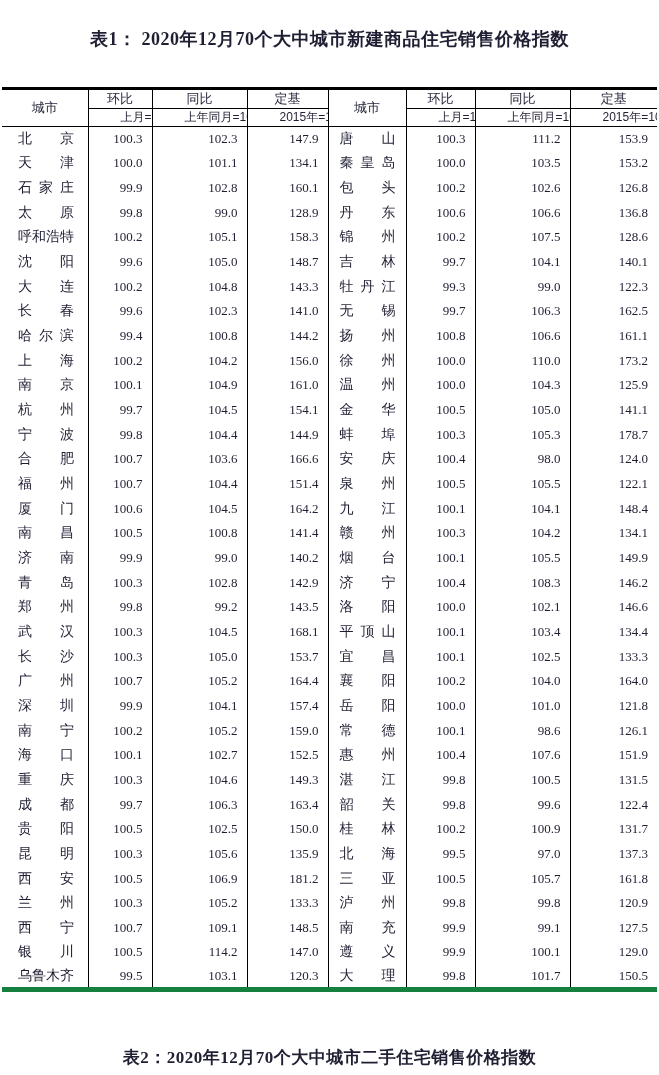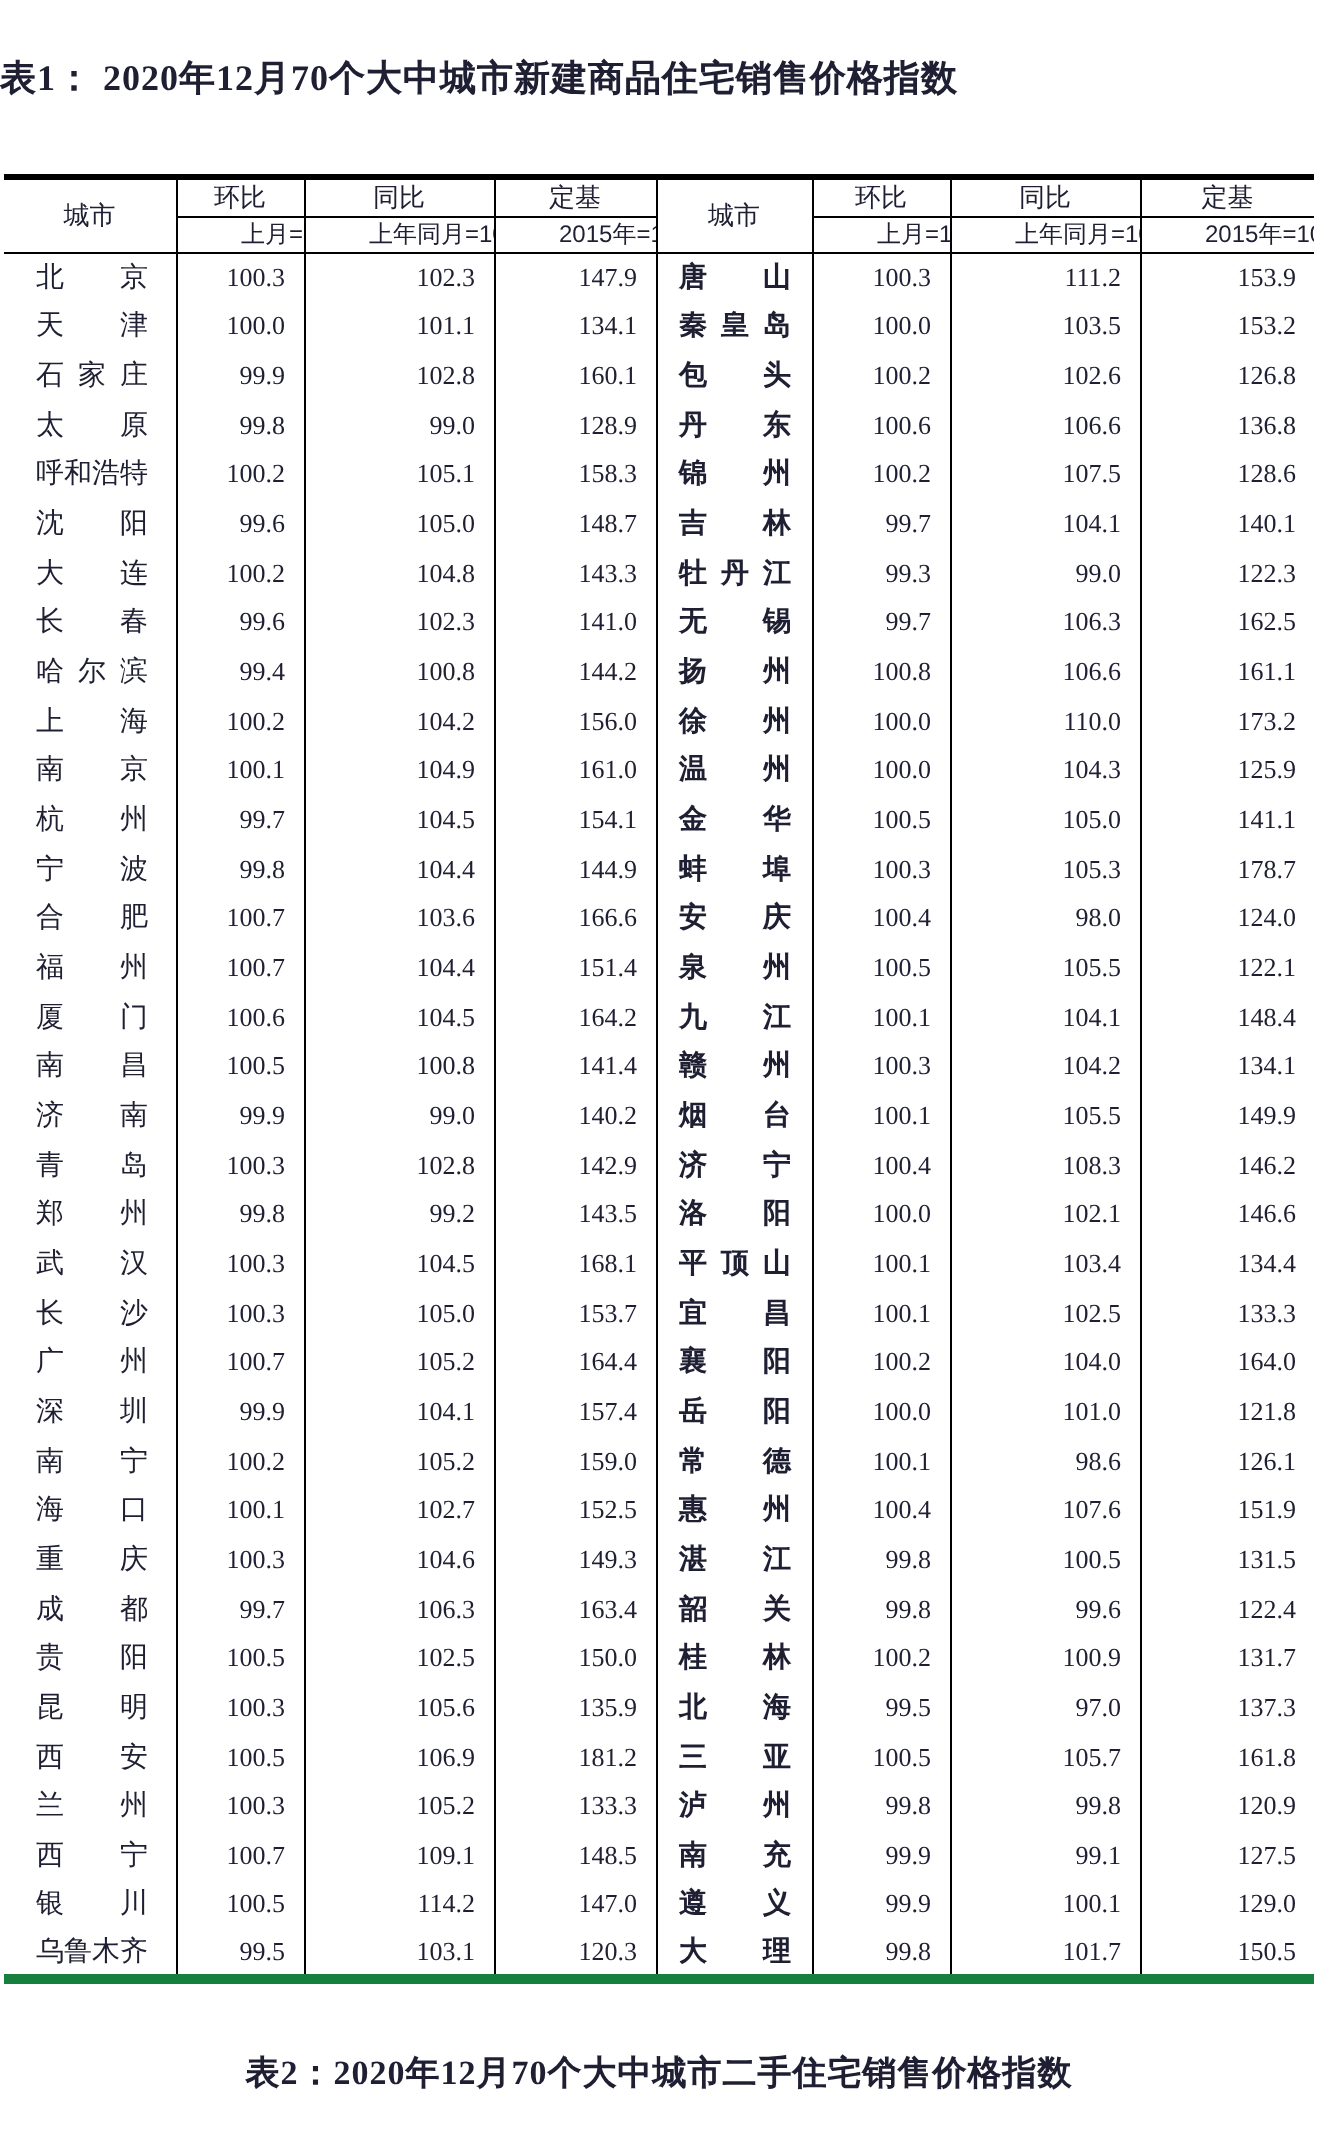--- a/index.html
+++ b/index.html
@@ -7,20 +7,21 @@
     margin: 0; padding: 0;
     width: 659px; height: 1075px;
     background: #ffffff;
     font-family: "Liberation Serif", "DejaVu Serif", serif;
     color: #1f1f33;
     overflow: hidden;
   }
   .caption-top {
     margin: 0;
     padding-top: 27px;
+    text-align: center;
     font-size: 18px;
     font-weight: 700;
     letter-spacing: 0.5px;
   }
   table.idx {
     border-collapse: collapse;
     table-layout: fixed;
     width: 655px;
     margin: 36px 0 0 2px;
     border-top: 3px solid #000;
@@ -45,30 +46,30 @@
   .h-group { border-bottom: 1px solid #000; }
   .h-sub   { border-bottom: 1px solid #000; padding-left: 32px; }
   tbody td { height: 24.66px; }
   td.num {
     text-align: right;
     padding-right: 9px;
     font-size: 13px;
   }
   td.city { font-size: 14px; }
   td.city-left  { padding-left: 16px; margin-top: 31px; }
-  td.city-right { padding-left: 11px; font-weight: bold; }
+  td.city-right { padding-left: 11px; }
   .city-name {
     display: inline-block;
     width: 56px;
     text-align: justify;
     text-align-last: justify;
   }
   .caption-bottom {
     margin: 0;
-    padding-top: 33px;
+    padding-top: 54px;
     text-align: center;
     font-size: 17px;
     font-weight: 700;
     letter-spacing: 0.5px;
   }
 </style>
 </head>
 <body>
 
 <h1 class="caption-top">表1： 2020年12月70个大中城市新建商品住宅销售价格指数</h1>

